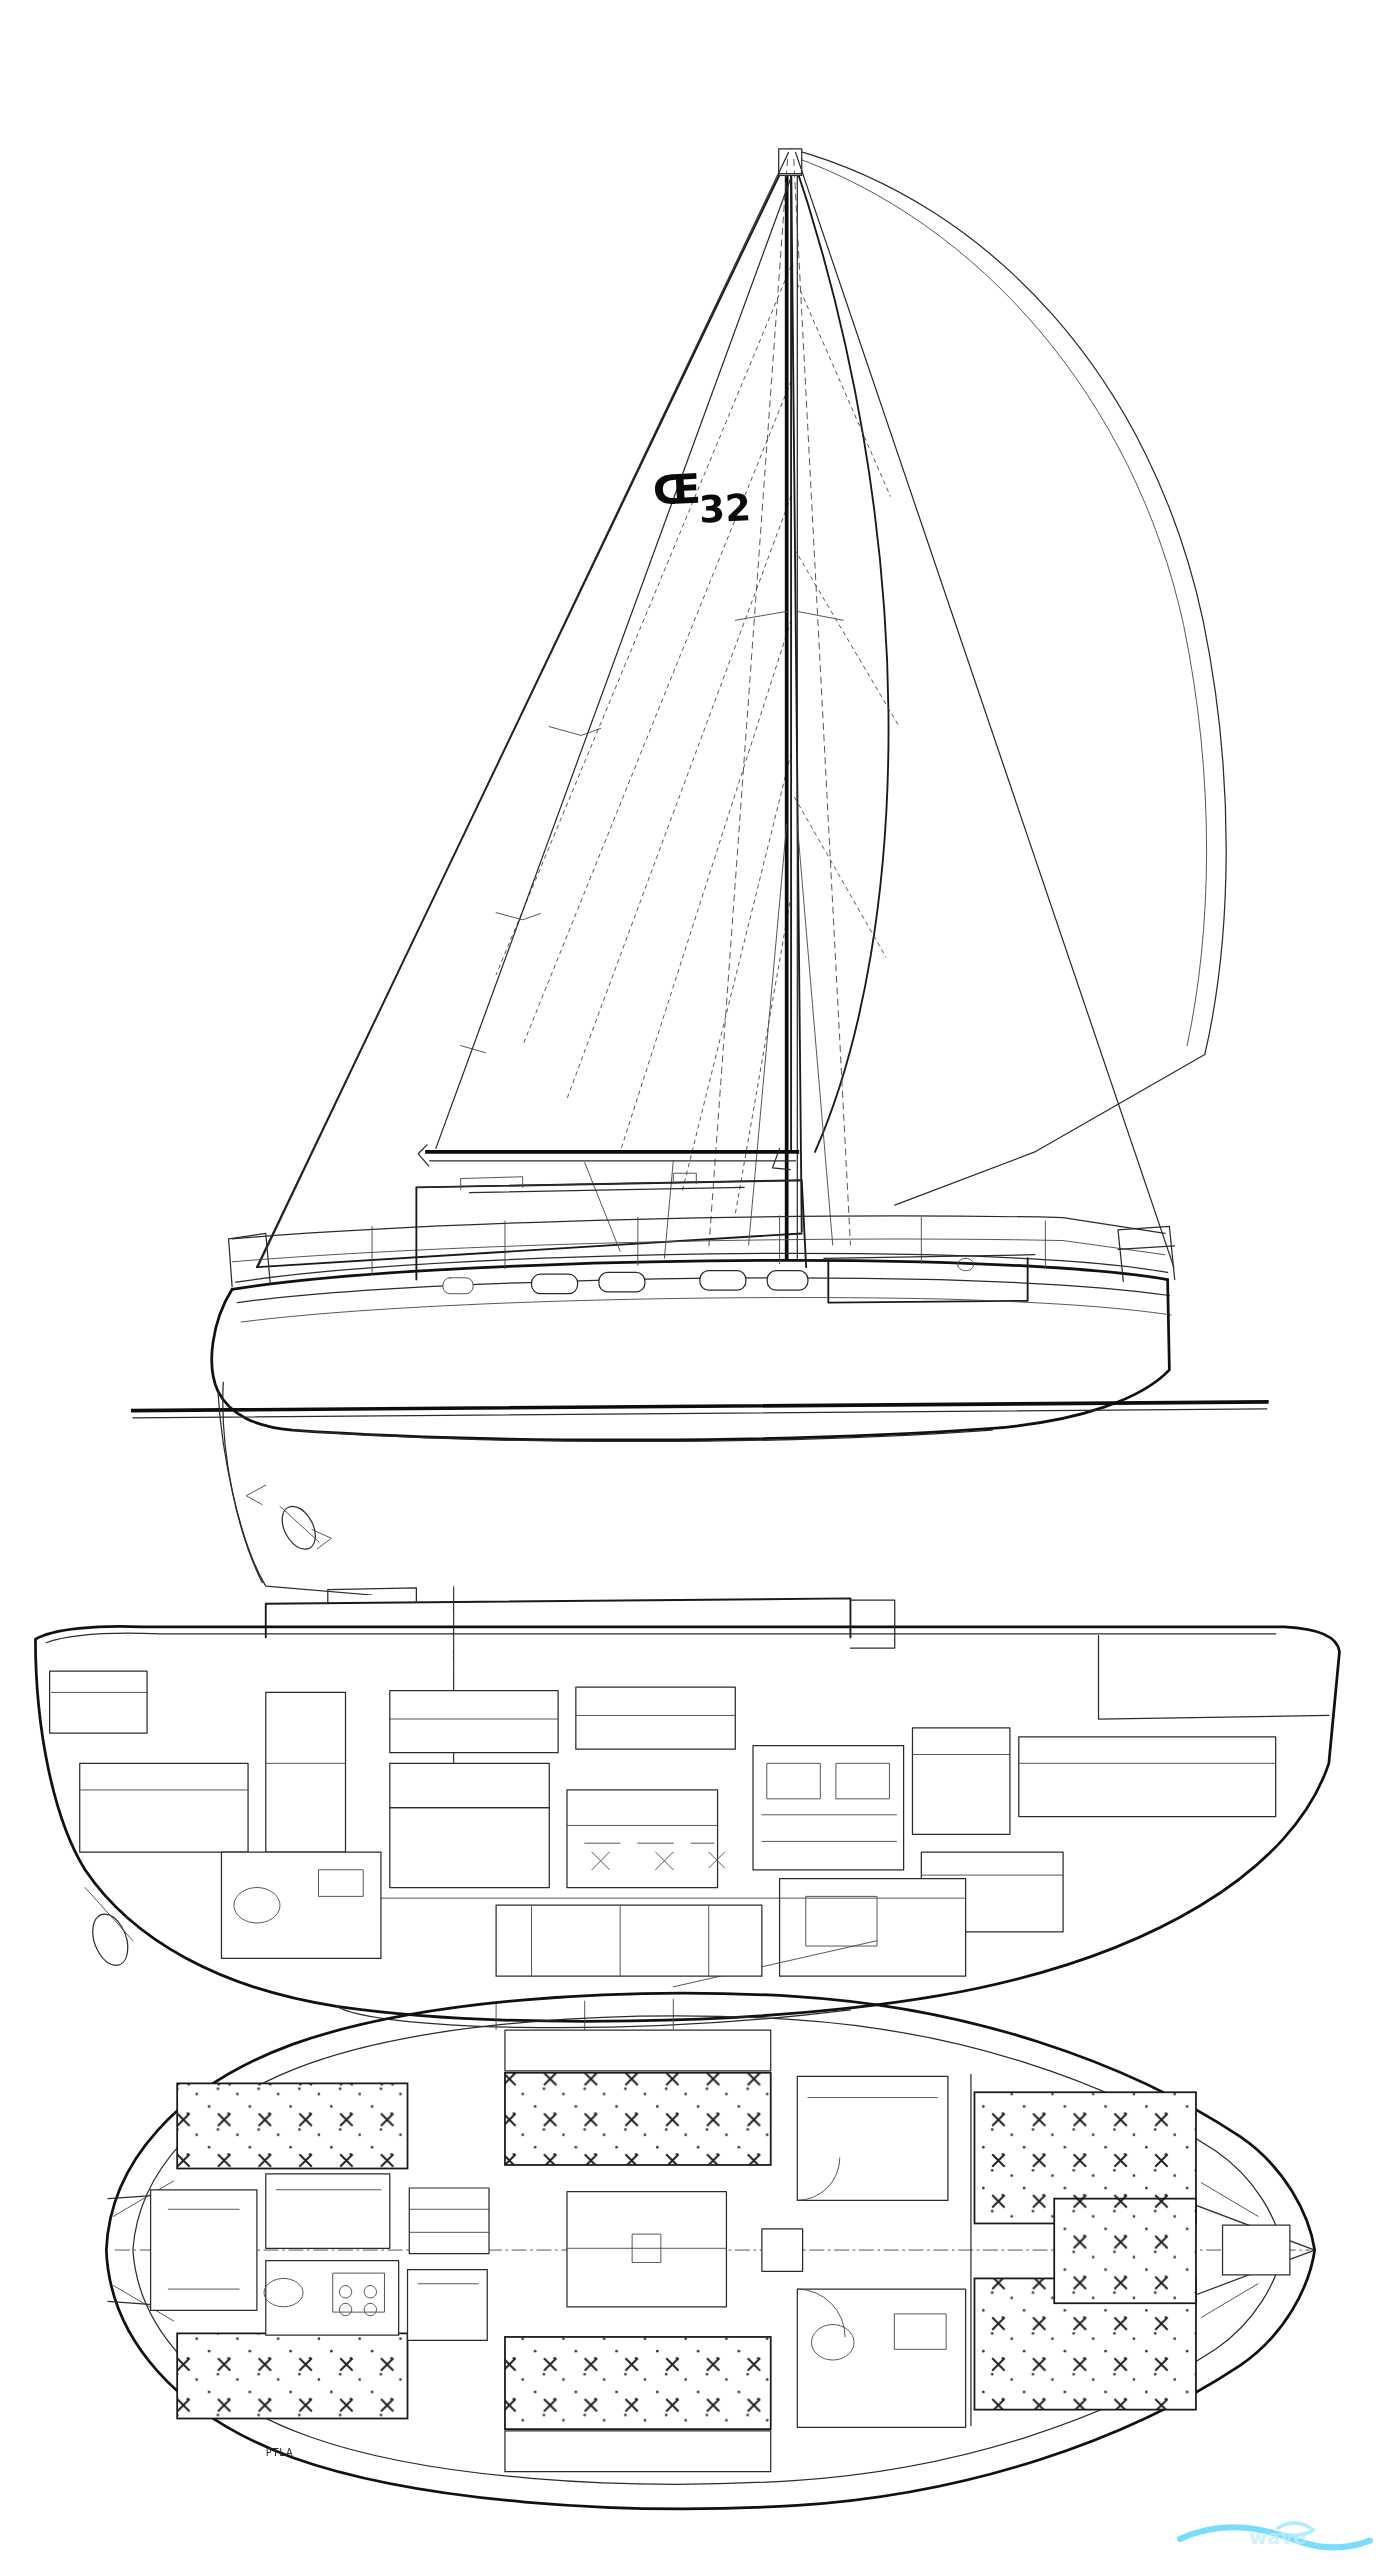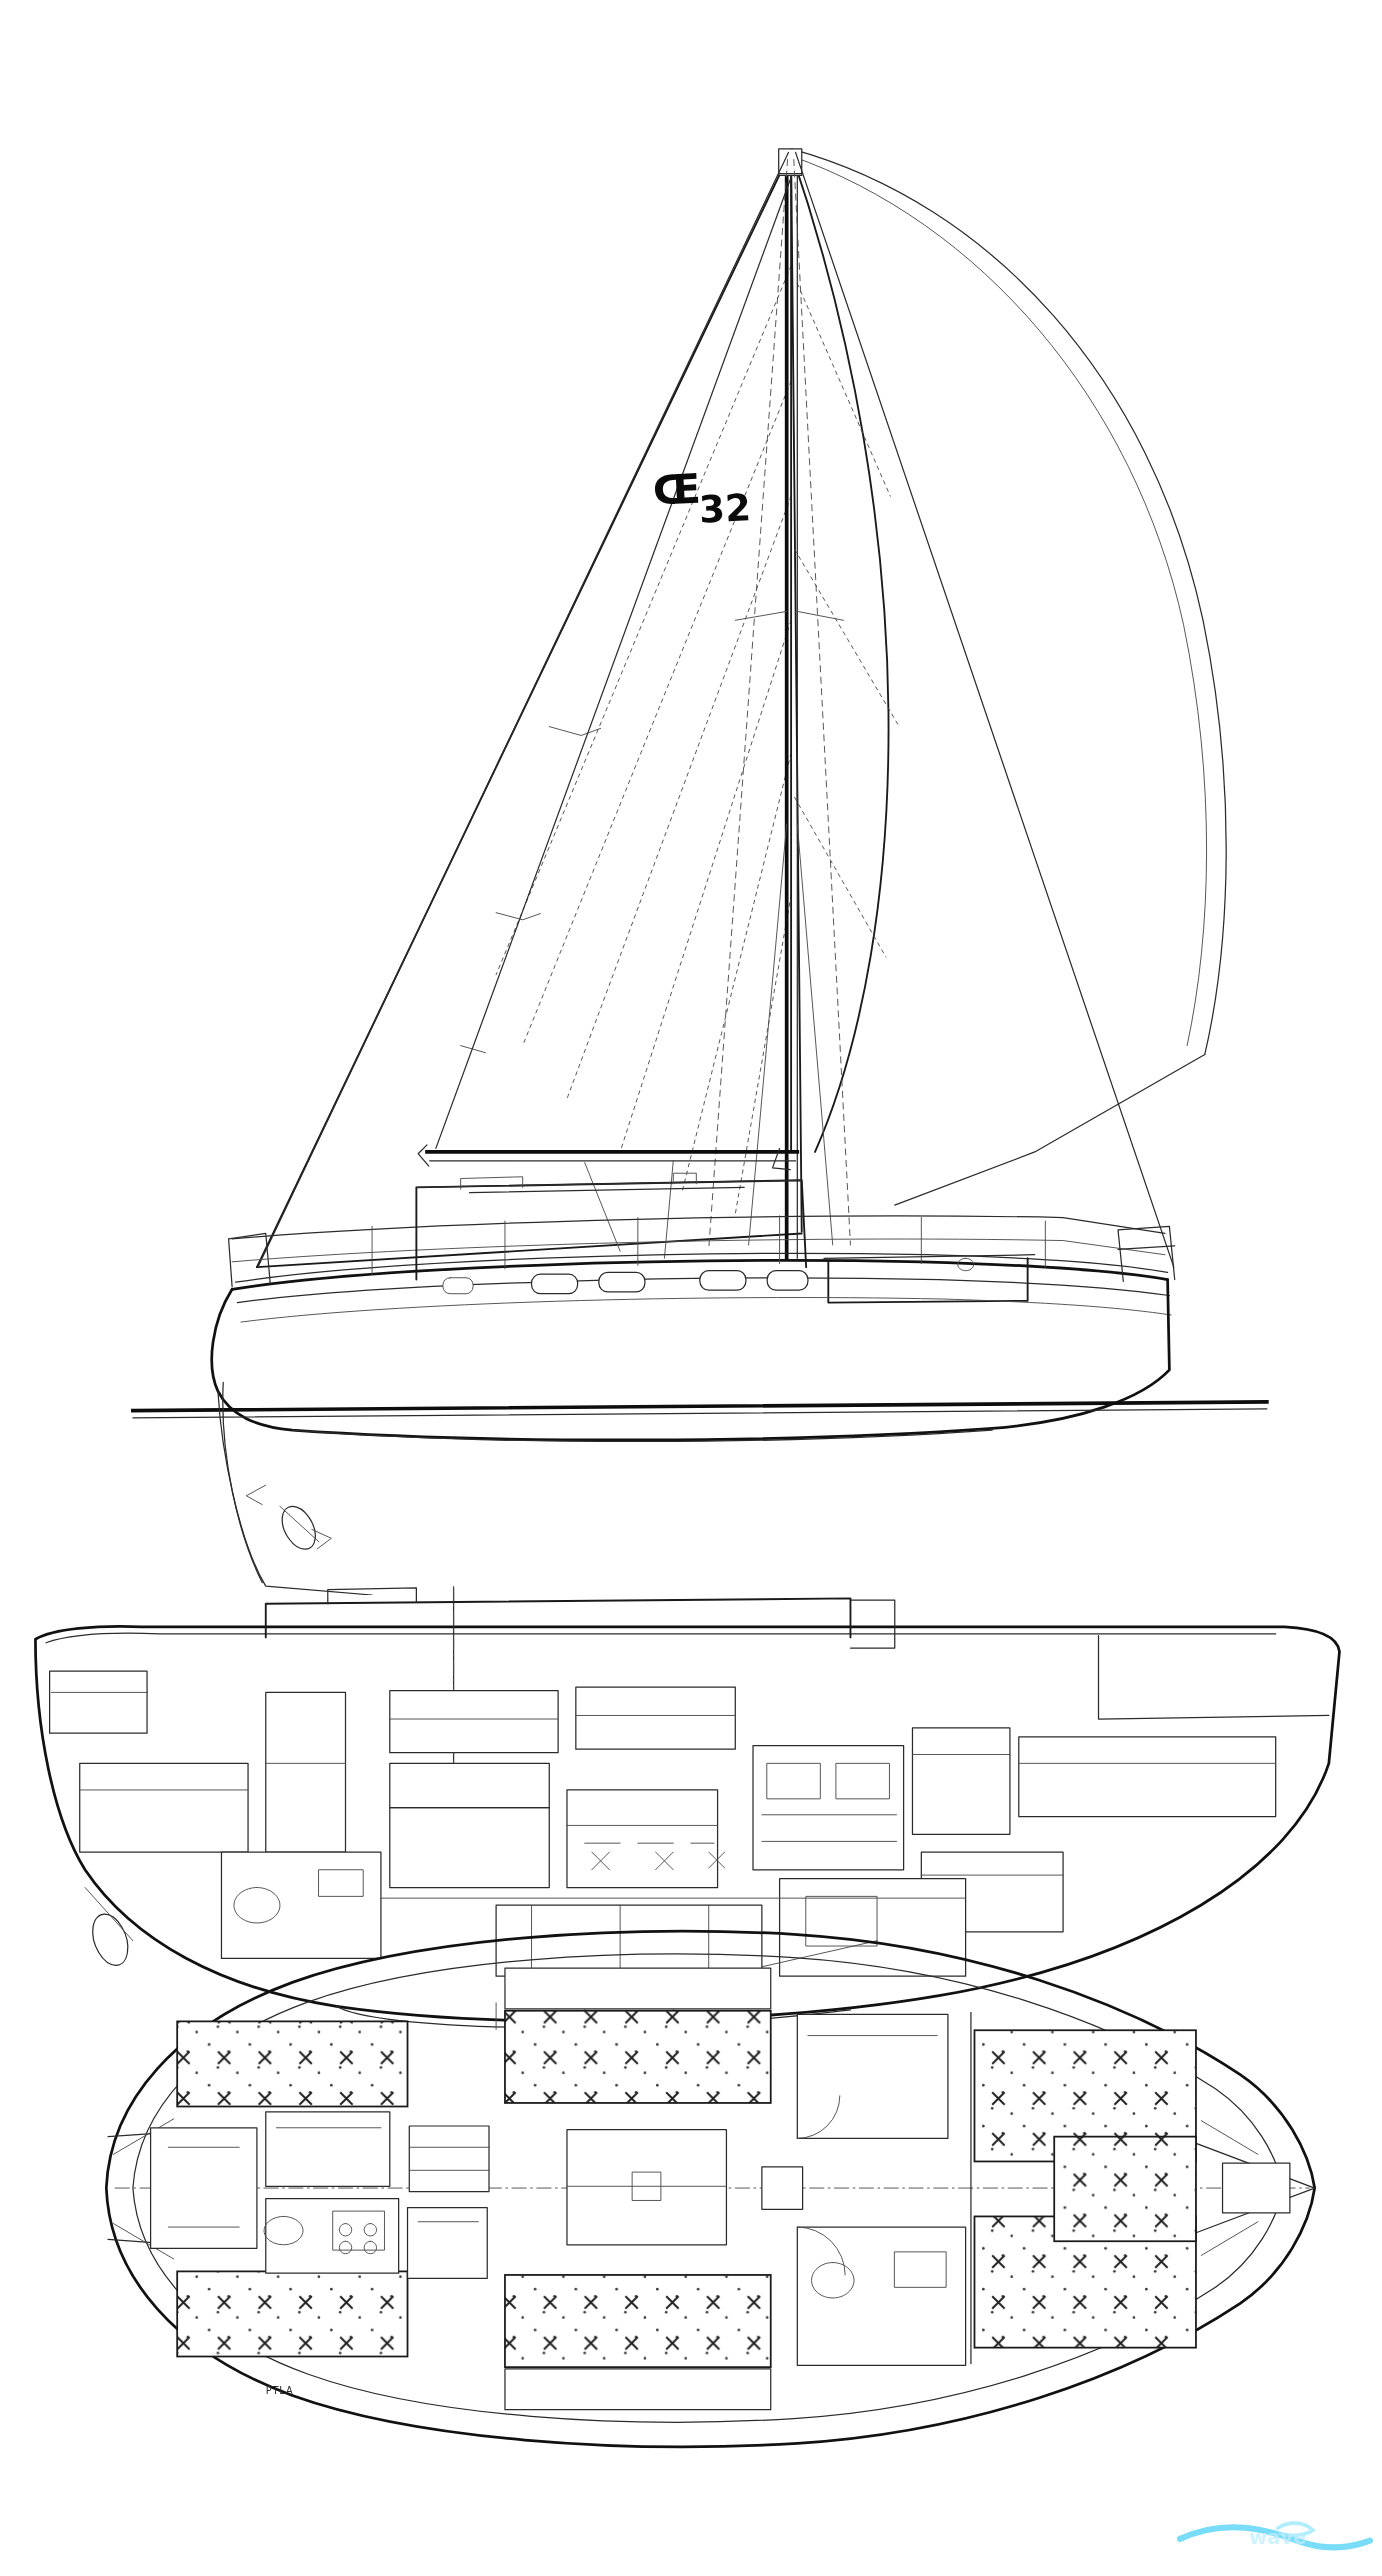--- a/index.html
+++ b/index.html
@@ -6,21 +6,21 @@
   html,body{margin:0;padding:0;background:#ffffff;}
   body{
     width:1382px;height:2576px;
     font-family:"Liberation Sans",sans-serif;
     overflow:hidden;position:relative;
   }
   #sheet{position:absolute;inset:0;width:1382px;height:2576px;}
   .view{position:absolute;left:0;width:1382px;}
   #view-sailplan{top:0;height:1595px;}
   #view-profile{top:1586px;height:470px;}
-  #view-plan{top:1915px;height:547px;}
+  #view-plan{top:1977px;height:547px;}
   svg{display:block;width:100%;height:100%;}
   .ln{fill:none;stroke:#1a1a1a;stroke-width:2.1;stroke-linecap:round;stroke-linejoin:round;}
   .ln-thin{fill:none;stroke:#2b2b2b;stroke-width:1.4;stroke-linecap:round;stroke-linejoin:round;}
   .ln-hair{fill:none;stroke:#4a4a4a;stroke-width:1.05;stroke-linecap:round;}
   .ln-heavy{fill:none;stroke:#0d0d0d;stroke-width:4.2;stroke-linecap:square;}
   .ln-hull{fill:none;stroke:#111;stroke-width:3.1;stroke-linejoin:round;stroke-linecap:round;}
   .dash{stroke-dasharray:7 6;}
   .dash-s{stroke-dasharray:4 5;}
   .dashdot{stroke-dasharray:16 5 2 5;}
   .fillw{fill:#ffffff;}

